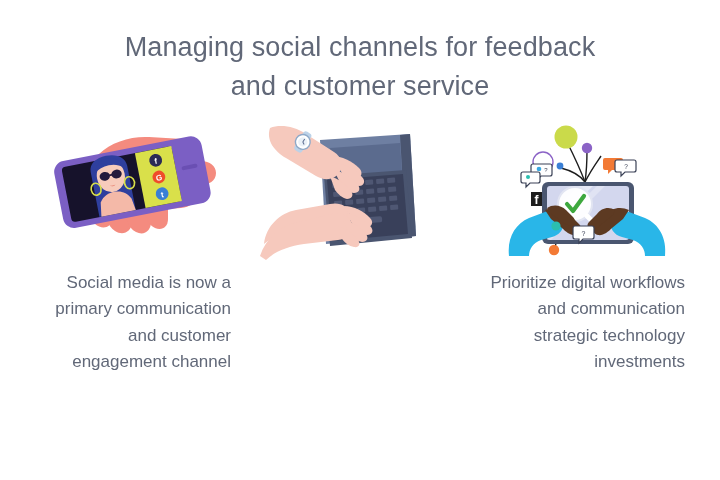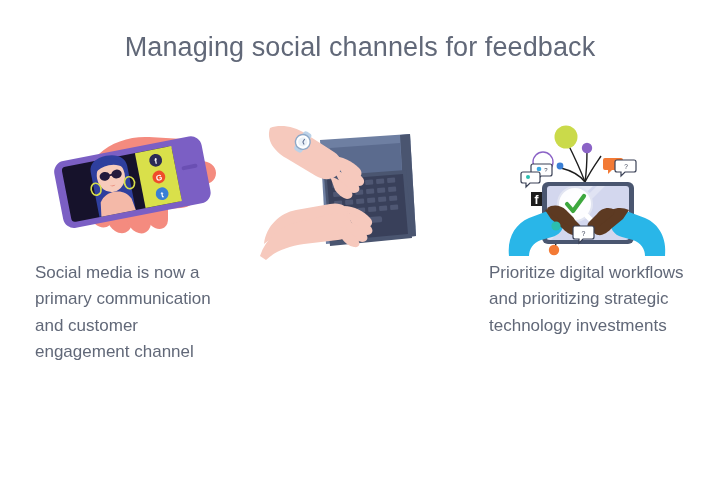--- a/index.html
+++ b/index.html
@@ -53,35 +53,37 @@
   }
   .art {
     width: 200px;
     height: 140px;
     position: relative;
   }
   .art svg {
     display: block;
   }
   .caption {
+    margin-top: 10px;
     width: 196px;
-    text-align: left;
+    text-align: right;
     color: #616878;
     font-size: 17px;
     line-height: 1.55;
     font-weight: 400;
   }
 </style>
 </head>
 <body>
 
 <div class="slide">
 
   <div class="title">
     <span class="line">Managing social channels for feedback</span>
+    <span class="line">and customer service</span>
   </div>
 
   <div class="columns">
 
     <div class="column">
       <div class="art">
         <svg width="200" height="140" viewBox="0 0 200 140" xmlns="http://www.w3.org/2000/svg">
 
           <path d="M66 34 C78 22 98 16 116 17 L150 19 C160 19 166 24 166 31 C166 38 160 42 152 42
                    L168 41 C177 41 183 46 183 53 C183 61 176 65 167 65
@@ -274,17 +276,17 @@
                    L126 95 Z" fill="#5d3a22"></path>
 
           <circle cx="69" cy="106" r="4.6" fill="#2bbfb0"></circle>
           <circle cx="67" cy="130" r="5.2" fill="#f37a35"></circle>
           <g>
             <path d="M88 106 h17 a2 2 0 0 1 2 2 v9 a2 2 0 0 1 -2 2 h-9 l-4 4 v-4 h-4 a2 2 0 0 1 -2 -2 v-9 a2 2 0 0 1 2 -2 Z" fill="#ffffff" stroke="#3a4156" stroke-width="1.2"></path>
             <text x="96.5" y="115.5" font-family="Liberation Sans, sans-serif" font-size="7" fill="#3a4156" text-anchor="middle">?</text>
           </g>
         </svg>
       </div>
-      <div class="caption">Prioritize digital workflows and prioritizing strategic technology investments</div>
+      <div class="caption">Prioritize digital workflows and communication strategic technology investments</div>
     </div>
 
   </div>
 </div>
 
 </body></html>

